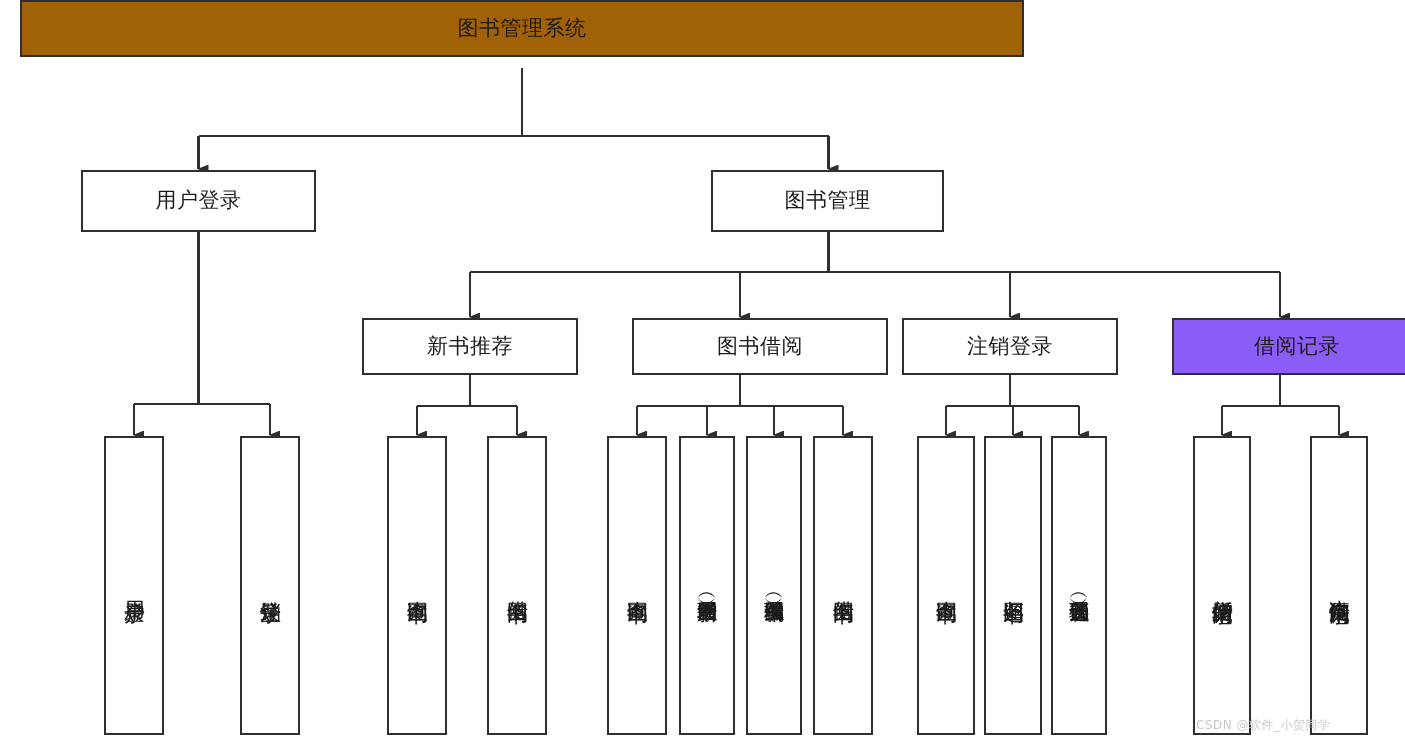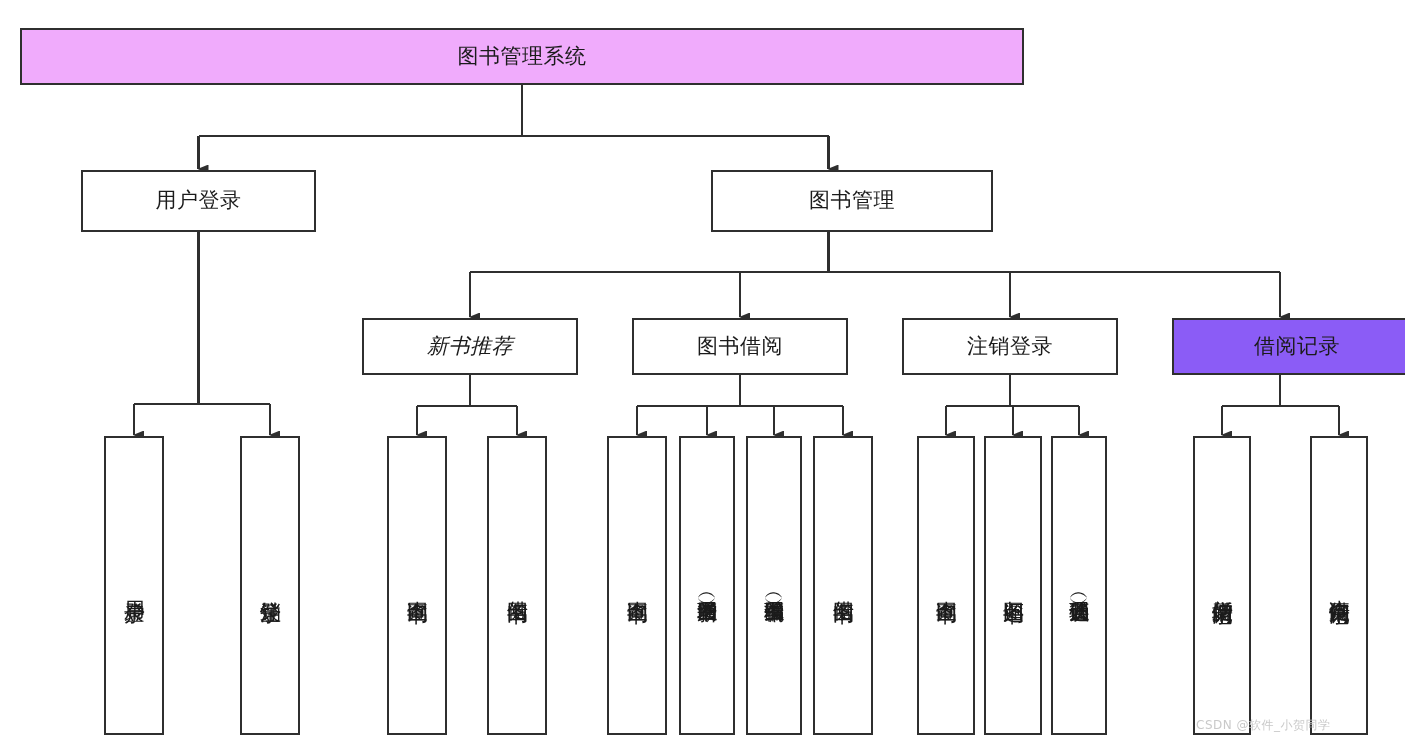--- a/index.html
+++ b/index.html
@@ -114,33 +114,33 @@
         <line x1="946" y1="406" x2="946" y2="435" stroke="#2f2f2f" stroke-width="2.5" shape-rendering="crispEdges" marker-end="url(#arrowhead)"></line>
         <line x1="1013" y1="406" x2="1013" y2="435" stroke="#2f2f2f" stroke-width="2.5" shape-rendering="crispEdges" marker-end="url(#arrowhead)"></line>
         <line x1="1079" y1="406" x2="1079" y2="435" stroke="#2f2f2f" stroke-width="2.5" shape-rendering="crispEdges" marker-end="url(#arrowhead)"></line>
         <line x1="1280" y1="375" x2="1280" y2="406" stroke="#2f2f2f" stroke-width="2.5" shape-rendering="crispEdges"></line>
         <line x1="1222" y1="406" x2="1339" y2="406" stroke="#2f2f2f" stroke-width="2.5" shape-rendering="crispEdges"></line>
         <line x1="1222" y1="406" x2="1222" y2="435" stroke="#2f2f2f" stroke-width="2.5" shape-rendering="crispEdges" marker-end="url(#arrowhead)"></line>
         <line x1="1339" y1="406" x2="1339" y2="435" stroke="#2f2f2f" stroke-width="2.5" shape-rendering="crispEdges" marker-end="url(#arrowhead)"></line>
       </g>
   </svg>
   <div id="node-layer">
-      <div class="node-box horizontal" style="left: 20px; top: 28px; width: 1004px; height: 57px; border-color: rgb(47, 47, 47); background: #f0abfc;">
+      <div class="node-box horizontal" style="left: 20px; top: 0; width: 1004px; height: 57px; border-color: rgb(47, 47, 47); background: #a16207;">
         <span class="node-label-h" style="color: rgb(27, 27, 27);">图书管理系统</span>
       </div>
       <div class="node-box horizontal" style="left: 81px; top: 170px; width: 235px; height: 62px; border-color: rgb(47, 47, 47); background: rgb(255, 255, 255);">
         <span class="node-label-h" style="color: rgb(27, 27, 27);">用户登录</span>
       </div>
-      <div class="node-box horizontal" style="left: 711px; top: 170px; width: 282px; height: 62px; border-color: rgb(47, 47, 47); background: rgb(255, 255, 255);">
+      <div class="node-box horizontal" style="left: 711px; top: 170px; width: 233px; height: 62px; border-color: rgb(47, 47, 47); background: rgb(255, 255, 255);">
         <span class="node-label-h" style="color: rgb(27, 27, 27);">图书管理</span>
       </div>
       <div class="node-box horizontal" style="left: 362px; top: 318px; width: 216px; height: 57px; border-color: rgb(47, 47, 47); background: rgb(255, 255, 255);">
-        <span class="node-label-h" style="color: rgb(27, 27, 27); font-style: italic;">新书推荐</span>
+        <span class="node-label-h" style="color: rgb(27, 27, 27);">新书推荐</span>
       </div>
-      <div class="node-box horizontal" style="left: 632px; top: 318px; width: 216px; height: 57px; border-color: rgb(47, 47, 47); background: rgb(255, 255, 255);">
+      <div class="node-box horizontal" style="left: 632px; top: 318px; width: 256px; height: 57px; border-color: rgb(47, 47, 47); background: rgb(255, 255, 255);">
         <span class="node-label-h" style="color: rgb(27, 27, 27);">图书借阅</span>
       </div>
       <div class="node-box horizontal" style="left: 902px; top: 318px; width: 216px; height: 57px; border-color: rgb(47, 47, 47); background: rgb(255, 255, 255);">
         <span class="node-label-h" style="color: rgb(27, 27, 27);">注销登录</span>
       </div>
       <div class="node-box horizontal" style="left: 1172px; top: 318px; width: 250px; height: 57px; border-color: rgb(47, 47, 47); background: #8b5cf6;">
         <span class="node-label-h" style="color: rgb(27, 27, 27);">借阅记录</span>
       </div>
       <div class="node-box vertical" style="left: 104px; top: 436px; width: 60px; height: 299px; border-color: rgb(47, 47, 47); background: rgb(255, 255, 255);">
         <span class="node-label-v" style="color: rgb(27, 27, 27);">用户登录</span>

